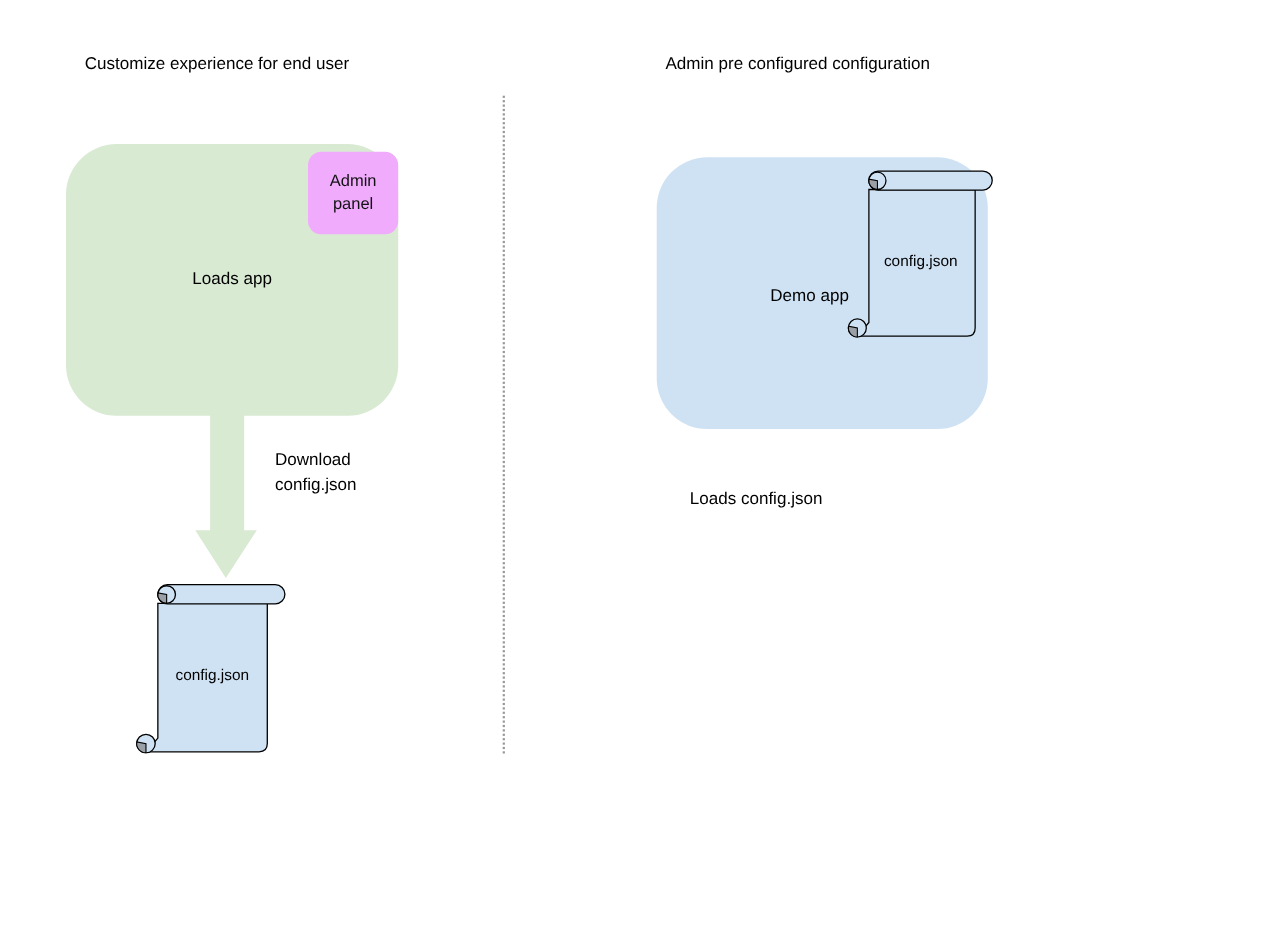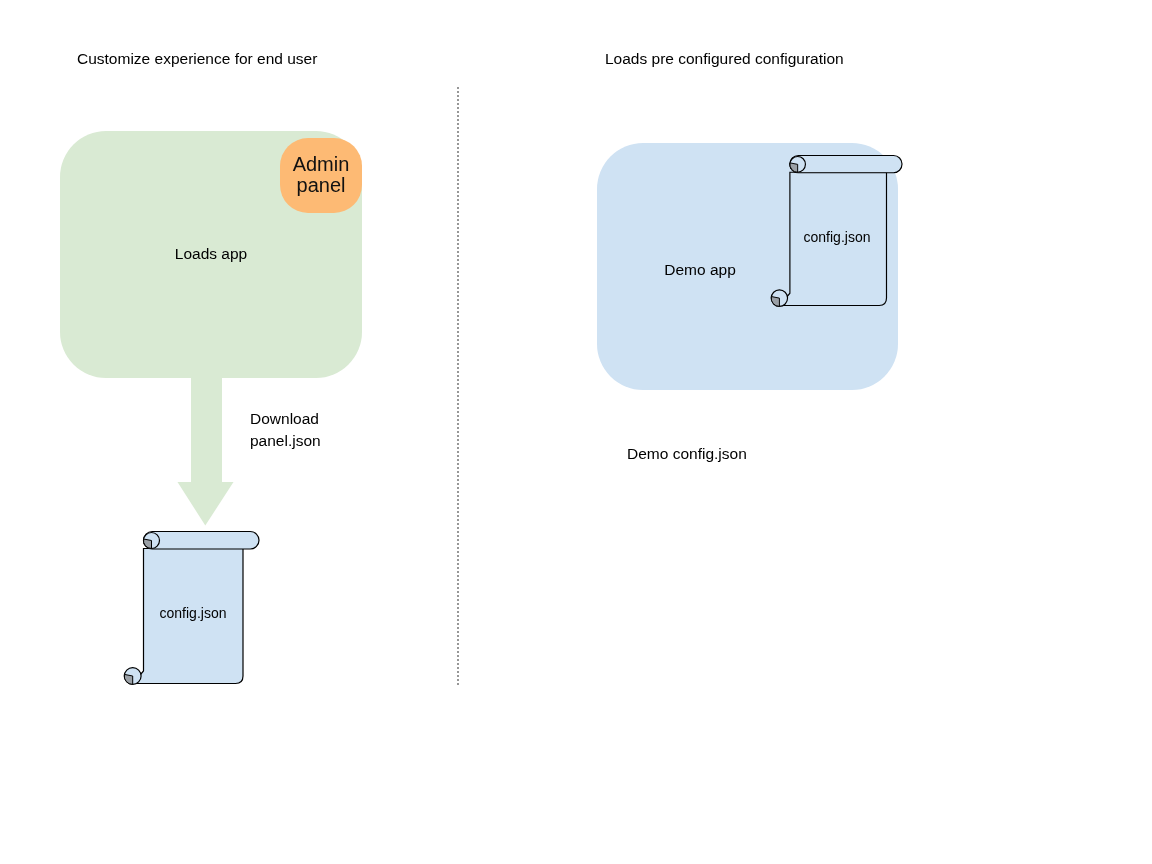--- a/index.html
+++ b/index.html
@@ -32,24 +32,24 @@
   
   #admin-box {
     left: 60px; top: 131px;
     width: 302px; height: 247px;
     background: #d9ead3;
     border-radius: 46px;
   }
   #admin-panel {
     left: 280px; top: 138px;
     width: 82px; height: 75px;
-    background: #fdba74;
-    border-radius: 28px;
+    background: #f0abfc;
+    border-radius: 12px;
     text-align: center;
-    font-size: 20px;
+    font-size: 15px;
     line-height: 21px;
     padding-top: 16px;
     box-sizing: border-box;
     color: #111111;
   }
   #admin-app-label {
     left: 60px; top: 243px;
     width: 302px;
     text-align: center;
     font-size: 15.5px; line-height: 22px;
@@ -63,21 +63,21 @@
   #demo-box {
     left: 597px; top: 143px;
     width: 301px; height: 247px;
     background: #cfe2f3;
     border-radius: 46px;
   }
   #demo-app-label {
     left: 597px; top: 259px;
     width: 206px;
     text-align: center;
-    font-size: 15.5px; line-height: 22px;
+    font-size: 15.5px; line-height: 22px; padding-left: 36px;
   }
   #loads-caption { left: 627px; top: 443px; }
   
   .scroll-wrap { position: absolute; }
   .scroll-wrap svg { position: absolute; left: 0; top: 0; display: block; }
   .scroll-label {
     position: absolute;
     text-align: center;
     font-size: 14px;
     line-height: 20px;
@@ -88,35 +88,35 @@
   #scroll-left  .scroll-label { left: 20px; top: 73px; width: 100px; }
   #scroll-right .scroll-label { left: 17px; top: 73px; width: 100px; }
 </style>
 </head>
 <body>
 
 <div id="canvas">
 
   <div class="abs heading" style="left:77px; top:48px;">Customize experience for end user</div>
 
-  <div class="abs heading" style="left:605px; top:48px;">Loads pre configured configuration</div>
+  <div class="abs heading" style="left:605px; top:48px;">Admin pre configured configuration</div>
 
   <div class="abs" id="divider"></div>
 
   <svg class="abs" id="down-arrow" width="70" height="151" viewBox="0 0 70 151">
     <path d="M21,0 H52 V105 H63.5 L35.3,148.5 L7.5,105 H21 Z" fill="#d9ead3"></path>
   </svg>
 
   <div class="abs" id="admin-box"></div>
   <div class="abs" id="admin-panel">
     <span>Admin panel</span>
   </div>
   <div class="abs" id="admin-app-label">Loads app</div>
 
-  <div class="abs caption" id="download-caption">Download panel.json</div>
+  <div class="abs caption" id="download-caption">Download config.json</div>
 
   <div class="scroll-wrap" id="scroll-left">
     <svg width="137" height="155" viewBox="0 0 137 155">
       <path d="M20.5,18.5 H120 V146 Q120,153.5 112.5,153.5 H10 L20.5,141 Z" fill="#cfe2f3" stroke="#000000" stroke-width="1.2"></path>
       <rect x="20.5" y="1.5" width="115.5" height="17.5" rx="8.75" fill="#cfe2f3" stroke="#000000" stroke-width="1.2"></rect>
       <circle cx="28.5" cy="10.5" r="8" fill="#cfe2f3" stroke="#000000" stroke-width="1.2"></circle>
       <path d="M28.5,10.5 L28.5,18.5 A8,8 0 0 1 20.6,9 Z" fill="#9aa0a6" stroke="#000000" stroke-width="1"></path>
       <circle cx="9.7" cy="146" r="8.4" fill="#cfe2f3" stroke="#000000" stroke-width="1.2"></circle>
       <path d="M9.7,146 L9.7,154.4 A8.4,8.4 0 0 1 1.4,144.4 Z" fill="#9aa0a6" stroke="#000000" stroke-width="1"></path>
     </svg>
@@ -131,15 +131,15 @@
       <path d="M20.5,18.5 H120 V146 Q120,153.5 112.5,153.5 H10 L20.5,141 Z" fill="#cfe2f3" stroke="#000000" stroke-width="1.2"></path>
       <rect x="20.5" y="1.5" width="115.5" height="17.5" rx="8.75" fill="#cfe2f3" stroke="#000000" stroke-width="1.2"></rect>
       <circle cx="28.5" cy="10.5" r="8" fill="#cfe2f3" stroke="#000000" stroke-width="1.2"></circle>
       <path d="M28.5,10.5 L28.5,18.5 A8,8 0 0 1 20.6,9 Z" fill="#9aa0a6" stroke="#000000" stroke-width="1"></path>
       <circle cx="9.7" cy="146" r="8.4" fill="#cfe2f3" stroke="#000000" stroke-width="1.2"></circle>
       <path d="M9.7,146 L9.7,154.4 A8.4,8.4 0 0 1 1.4,144.4 Z" fill="#9aa0a6" stroke="#000000" stroke-width="1"></path>
     </svg>
     <div class="scroll-label">config.json</div>
   </div>
 
-  <div class="abs caption" id="loads-caption">Demo config.json</div>
+  <div class="abs caption" id="loads-caption">Loads config.json</div>
 
 </div>
 
 </body></html>

